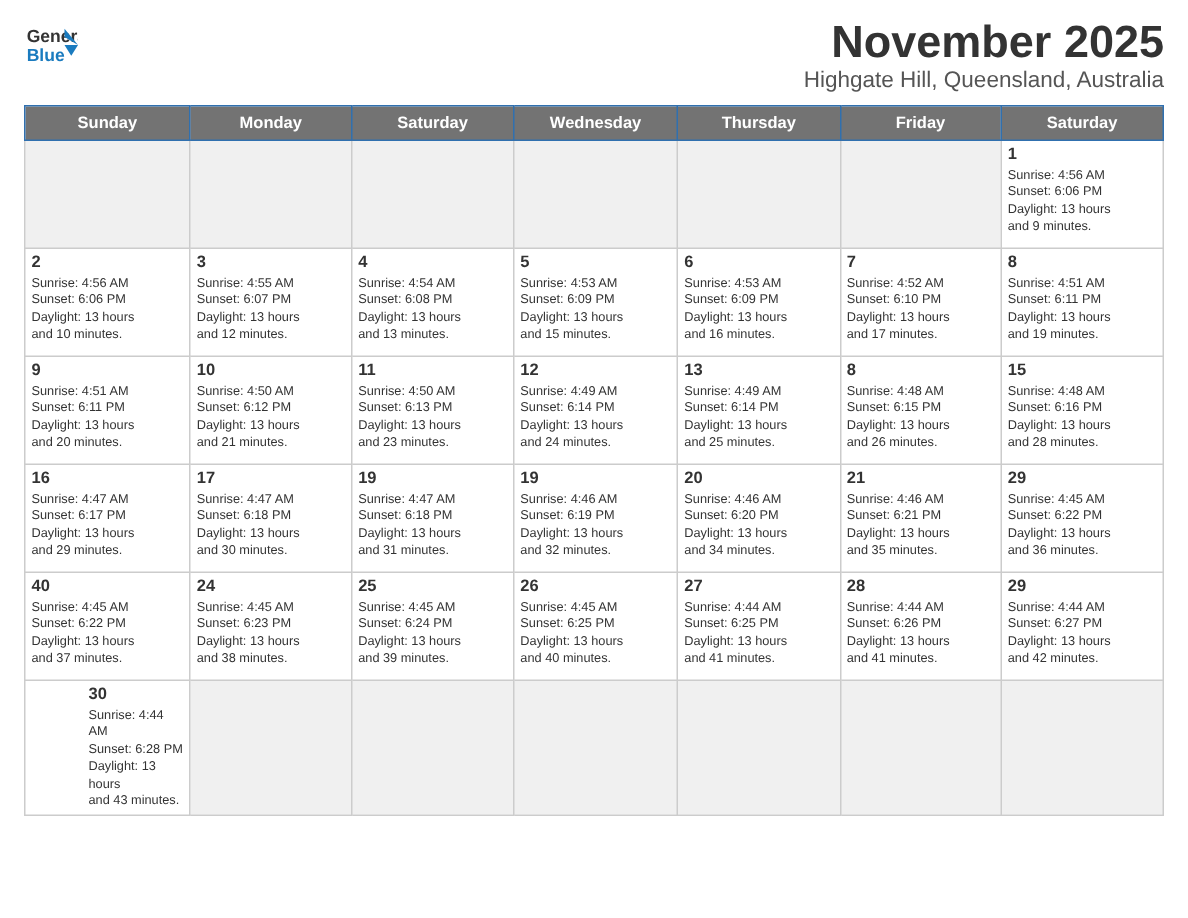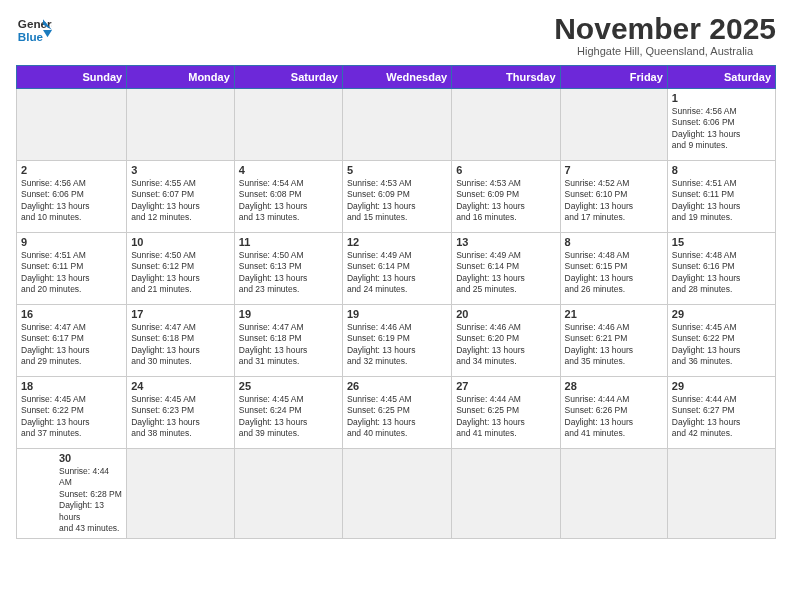--- a/index.html
+++ b/index.html
@@ -25,45 +25,45 @@
     .logo {
       display: flex;
       align-items: center;
       gap: 4px;
     }
     .logo-icon {
       width: 36px;
       height: 36px;
     }
     .title-block {
-      text-align: center;
+      text-align: right;
     }
     .month-title {
       font-size: 30px;
       font-weight: bold;
       color: #333;
       line-height: 1.1;
     }
     .location {
-      font-size: 11px;
+      font-size: 15px;
       color: #555;
     }
     .calendar {
       width: 100%;
       border-collapse: collapse;
       border: 1px solid #ccc;
       font-size: 9.5px;
     }
     .calendar th {
-      background: #6d28d9;
+      background: #737373;
       color: #fff;
       font-size: 11px;
       font-weight: bold;
       padding: 5px 4px;
-      text-align: right;
+      text-align: center;
       border: 1px solid #3070af;
     }
     .calendar td {
       vertical-align: top;
       border: 1px solid #ccc;
       padding: 3px 4px;
       width: 113px;
       height: 72px;
       background: #fff;
     }
@@ -216,21 +216,21 @@
             <span class="day-num">21</span>
             <div class="day-info">Sunrise: 4:46 AM<br>Sunset: 6:21 PM<br>Daylight: 13 hours<br>and 35 minutes.</div>
           </td>
           <td>
             <span class="day-num">29</span>
             <div class="day-info">Sunrise: 4:45 AM<br>Sunset: 6:22 PM<br>Daylight: 13 hours<br>and 36 minutes.</div>
           </td>
         </tr>
         <tr>
           <td>
-            <span class="day-num">18</span>
+            <span class="day-num">40</span>
             <div class="day-info">Sunrise: 4:45 AM<br>Sunset: 6:22 PM<br>Daylight: 13 hours<br>and 37 minutes.</div>
           </td>
           <td>
             <span class="day-num">24</span>
             <div class="day-info">Sunrise: 4:45 AM<br>Sunset: 6:23 PM<br>Daylight: 13 hours<br>and 38 minutes.</div>
           </td>
           <td>
             <span class="day-num">25</span>
             <div class="day-info">Sunrise: 4:45 AM<br>Sunset: 6:24 PM<br>Daylight: 13 hours<br>and 39 minutes.</div>
           </td>

